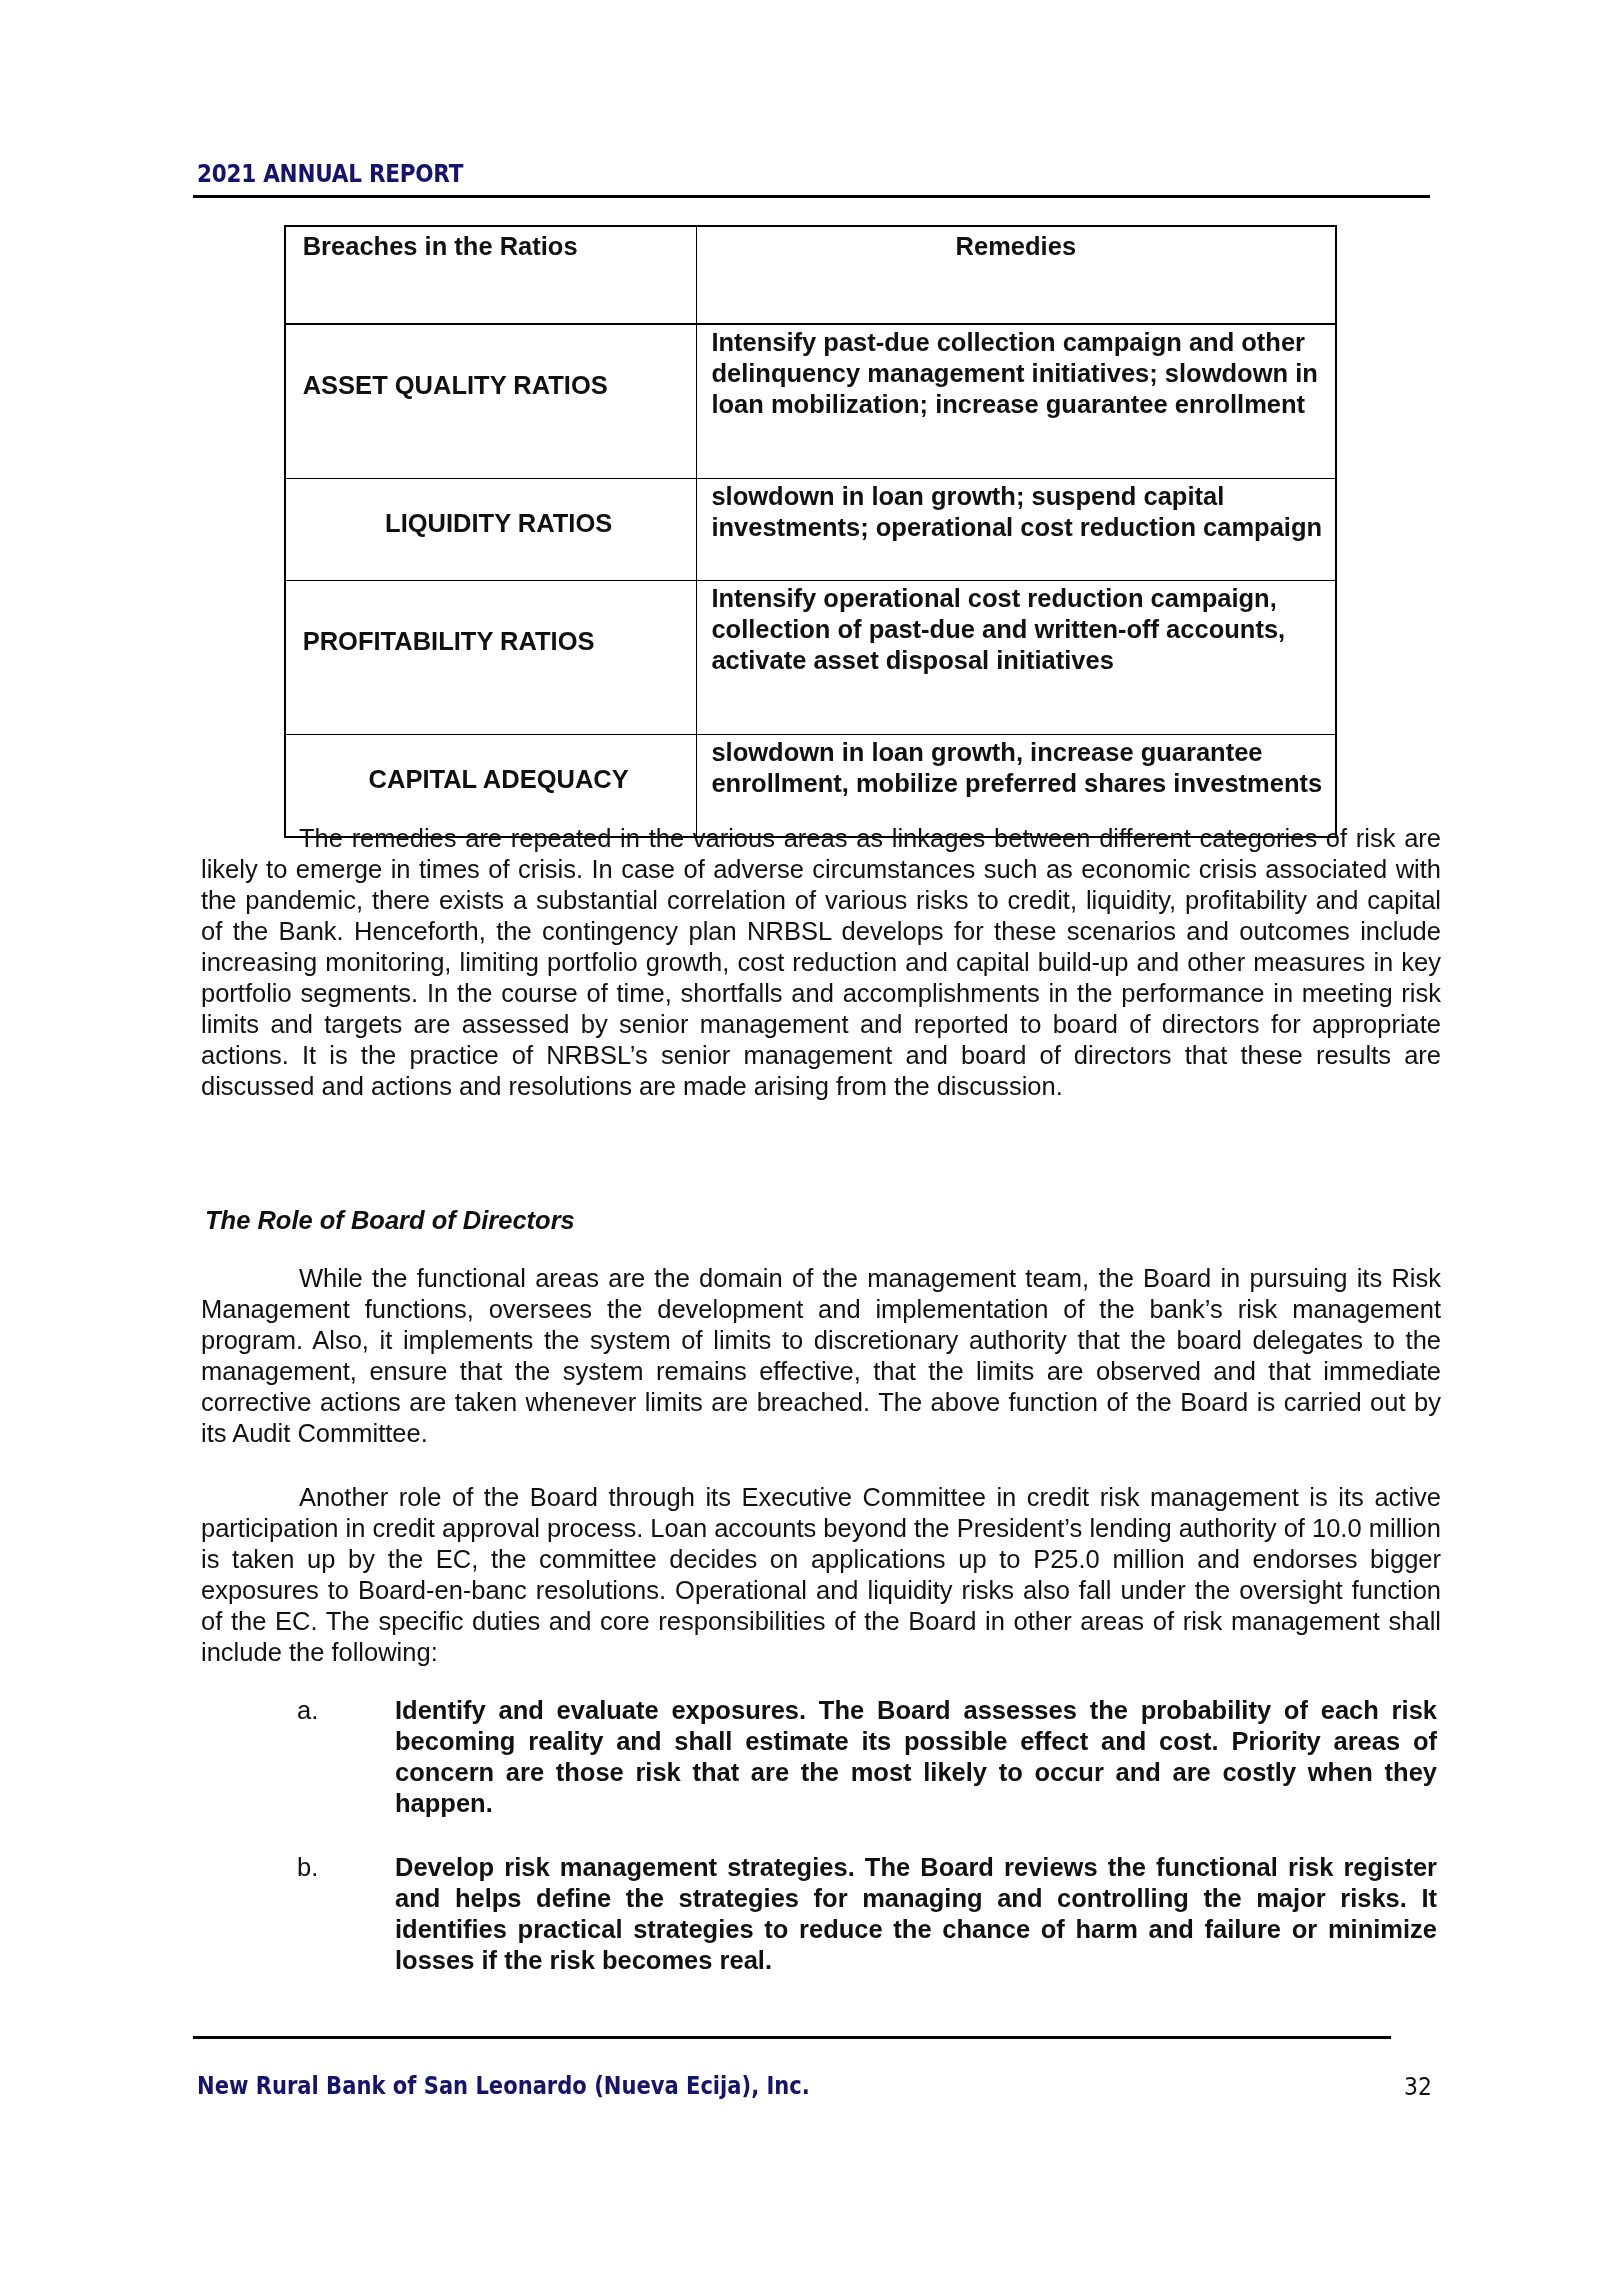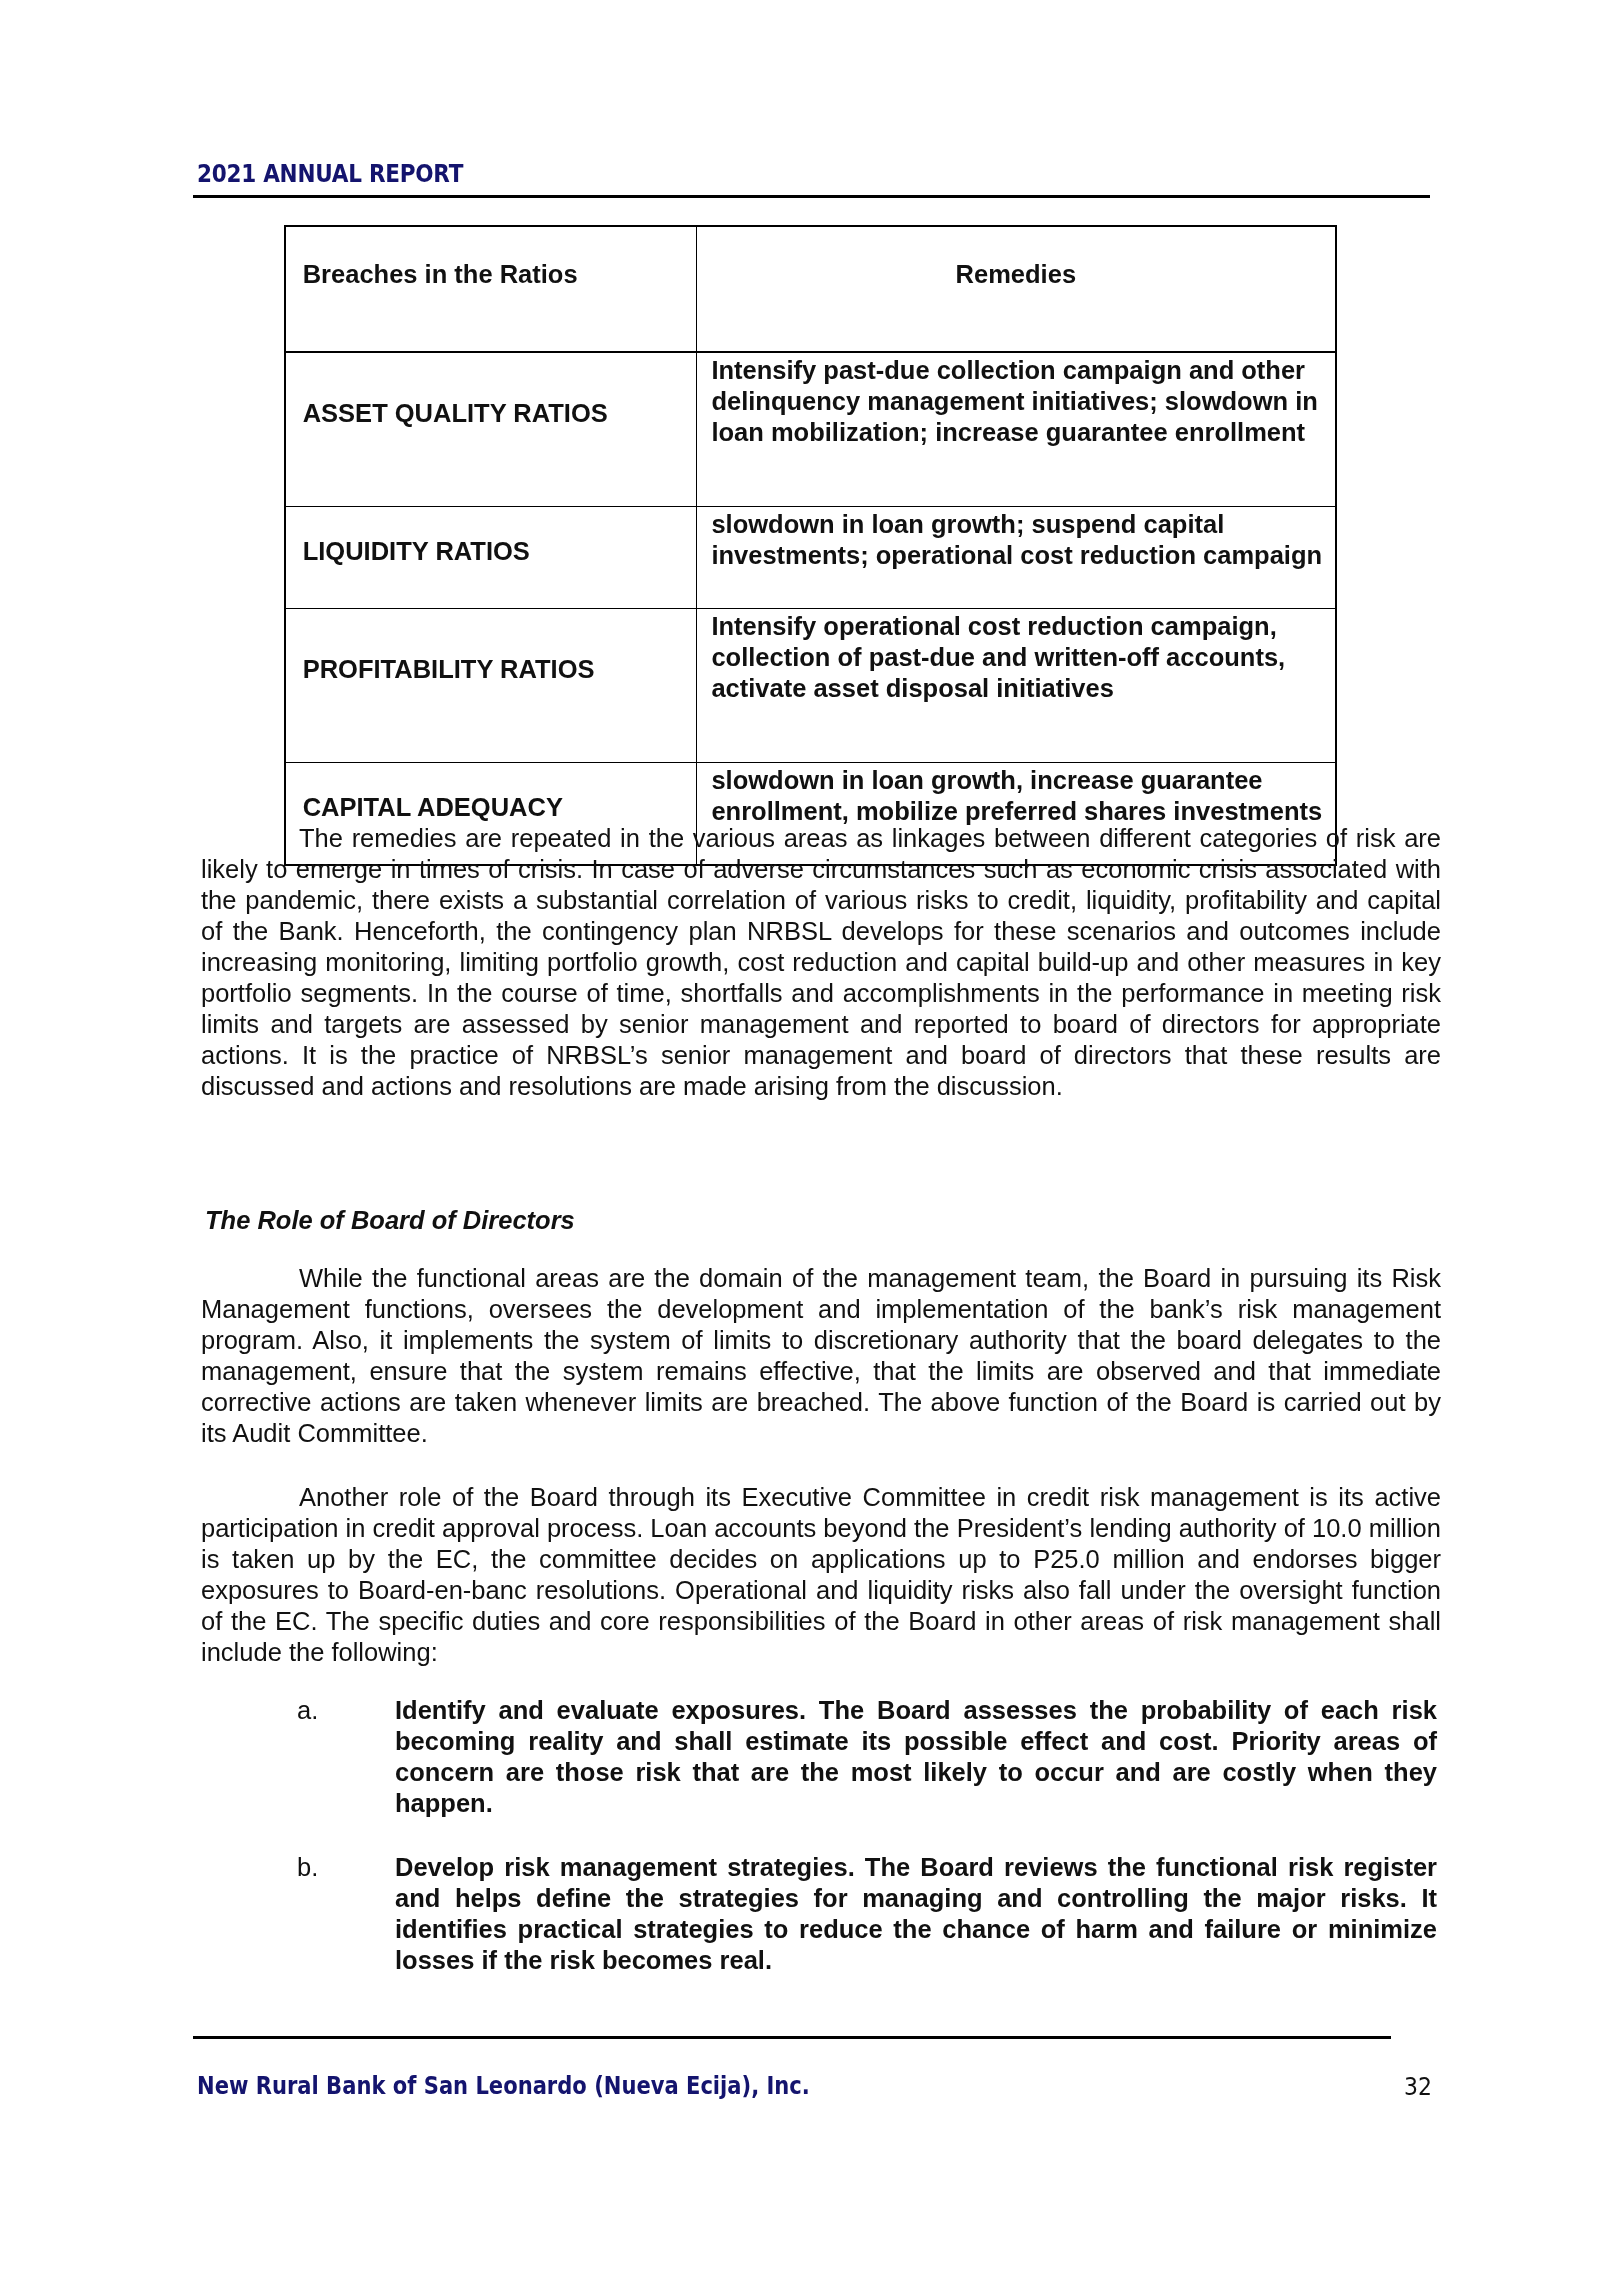--- a/index.html
+++ b/index.html
@@ -5,32 +5,32 @@
   html, body { margin: 0; padding: 0; background: #ffffff; }
   body { width: 1621px; height: 2293px; position: relative; overflow: hidden;
          font-family: "Liberation Sans", sans-serif; color: #111; }
   .header-title { position: absolute; left: 197px; top: 159px; font-family: "DejaVu Sans", sans-serif;
     font-weight: bold; font-size: 24.5px; color: #14146e; letter-spacing: -0.3px; transform: scaleX(0.88); transform-origin: left center; }
   .header-rule { position: absolute; left: 193px; top: 195px; width: 1237px; height: 2.9px; background: #000; }
 
   table.ratios { position: absolute; left: 284px; top: 225px; width: 1053px; border-collapse: collapse;
     border: 2.9px solid #000; }
   table.ratios td, table.ratios th { border: 1.5px solid #000; vertical-align: middle; font-size: 25.5px; line-height: 31px; }
-  table.ratios th { font-weight: bold; height: 91px; vertical-align: top; padding-top: 32px; }
+  table.ratios th { font-weight: bold; height: 91px; vertical-align: top; padding-top: 4px; }
   table.ratios th.c1 { text-align: left; padding-left: 16.7px; }
   table.ratios th.c2 { text-align: center; }
   table.ratios tr.head { border-bottom: 2.9px solid #000; }
   table.ratios td.c1 { width: 392px; font-weight: bold; padding-left: 16.7px; }
   table.ratios td.c2 { padding-left: 14.7px; padding-right: 9.8px; vertical-align: top; padding-top: 2px; font-weight: bold; }
   tr.r1 td { height: 118px; }
   tr.r2 td { height: 86px; }
   tr.r3 td { height: 118px; }
   tr.r4 td { height: 86px; margin-top: 8px; }
   tr.r1 td.c1, tr.r3 td.c1 { padding-bottom: 34px; }
-  tr.r2 td.c1, tr.r4 td.c1 { padding-bottom: 14px; }
+  tr.r2 td.c1, tr.r4 td.c1 { padding-bottom: 14px; text-align: center; }
 
   .para { position: absolute; left: 197px; width: 1240px; font-size: 25.5px; line-height: 31px; text-align: justify; margin: 4px; }
   .para .indent { display: inline-block; width: 98px; }
   .section-title { position: absolute; left: 197px; top: 1198px; font-weight: bold; font-size: 25.5px; margin: 8px; font-style: italic; }
 
   .list-item { position: absolute; left: 197px; width: 1240px; font-size: 25.5px; line-height: 31px; }
   .list-item .marker { position: absolute; left: 100px; top: 0; }
   .list-item .text { margin-left: 198px; text-align: justify; font-weight: bold; }
 
   .footer-rule { position: absolute; left: 193px; top: 2036px; width: 1198px; height: 2.9px; background: #000; }

